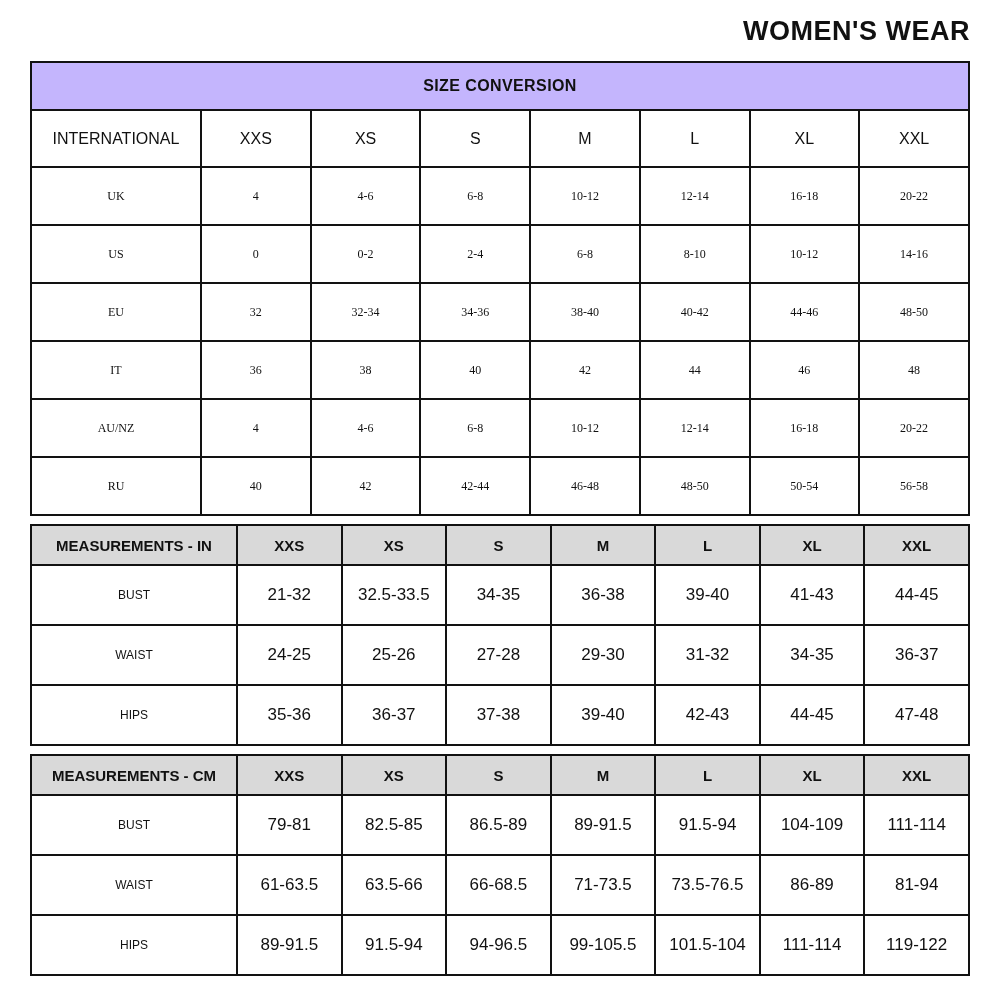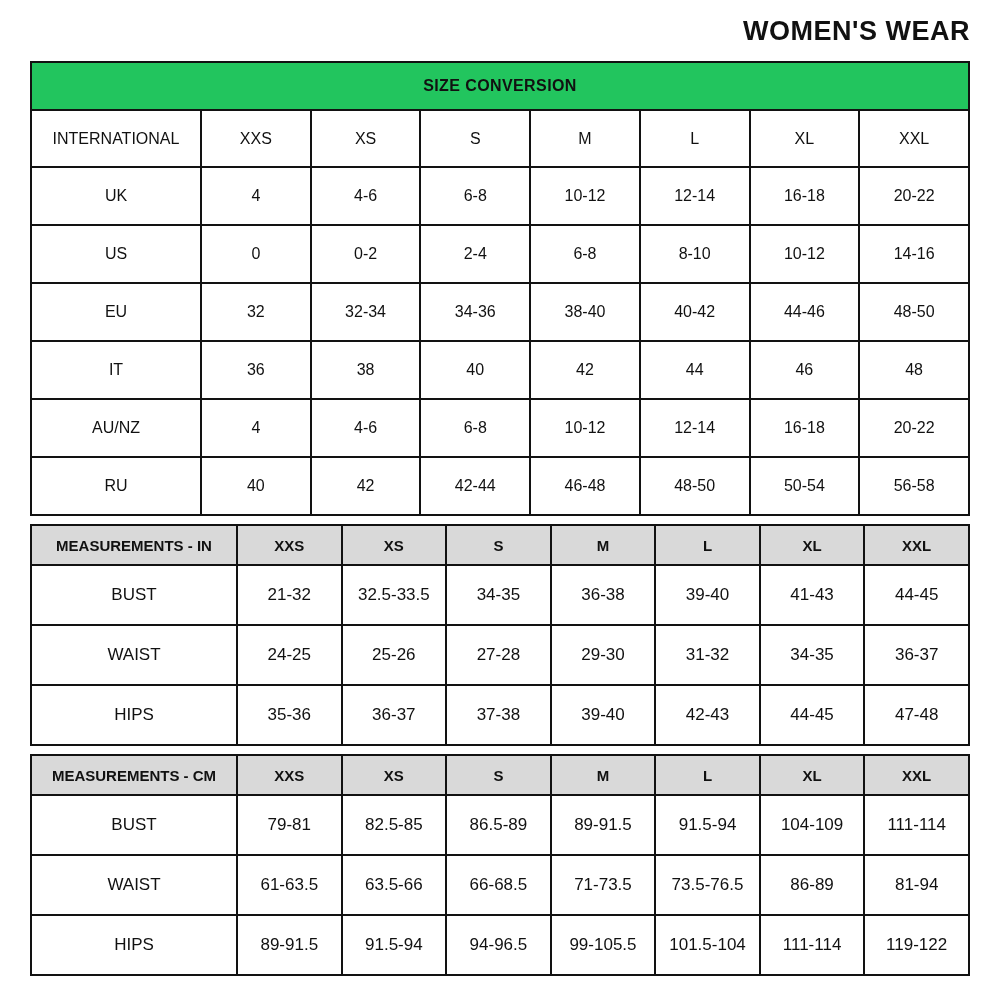--- a/index.html
+++ b/index.html
@@ -29,50 +29,51 @@
   th, td {
     border: 2px solid #121212;
     text-align: center;
     vertical-align: middle;
     overflow: hidden;
   }
   
   .size-table { margin-bottom: 8px; }
   .size-table col.label-col { width: 170px; }
   .size-table .span-header {
-    background: #22c55e;
+    background: #c4b5fd;
     font-weight: bold;
     font-size: 16px;
     height: 48px;
     letter-spacing: 0.4px;
   }
   .size-table th.col-header {
     font-weight: normal;
     font-size: 16px;
     height: 57px;
   }
   .size-table td {
-    font-size: 16px;
+    font-size: 12px;
     height: 58px;
+    font-family: Liberation Serif, serif;
   }
   
   .meas-table { margin-bottom: 8px; }
   .meas-table col.label-col { width: 206px; }
   .meas-table th.col-header {
     background: #d9d9d9;
     font-weight: bold;
     font-size: 15px;
     height: 40px;
   }
   .meas-table td {
     font-size: 17px;
     height: 60px;
   }
   .meas-table td:first-child {
-    font-size: 17px;
+    font-size: 12px;
   }
 </style>
 </head>
 <body>
 
 <div class="page">
 
   <h1 class="page-title">WOMEN'S WEAR</h1>
 
   <table class="size-table">

